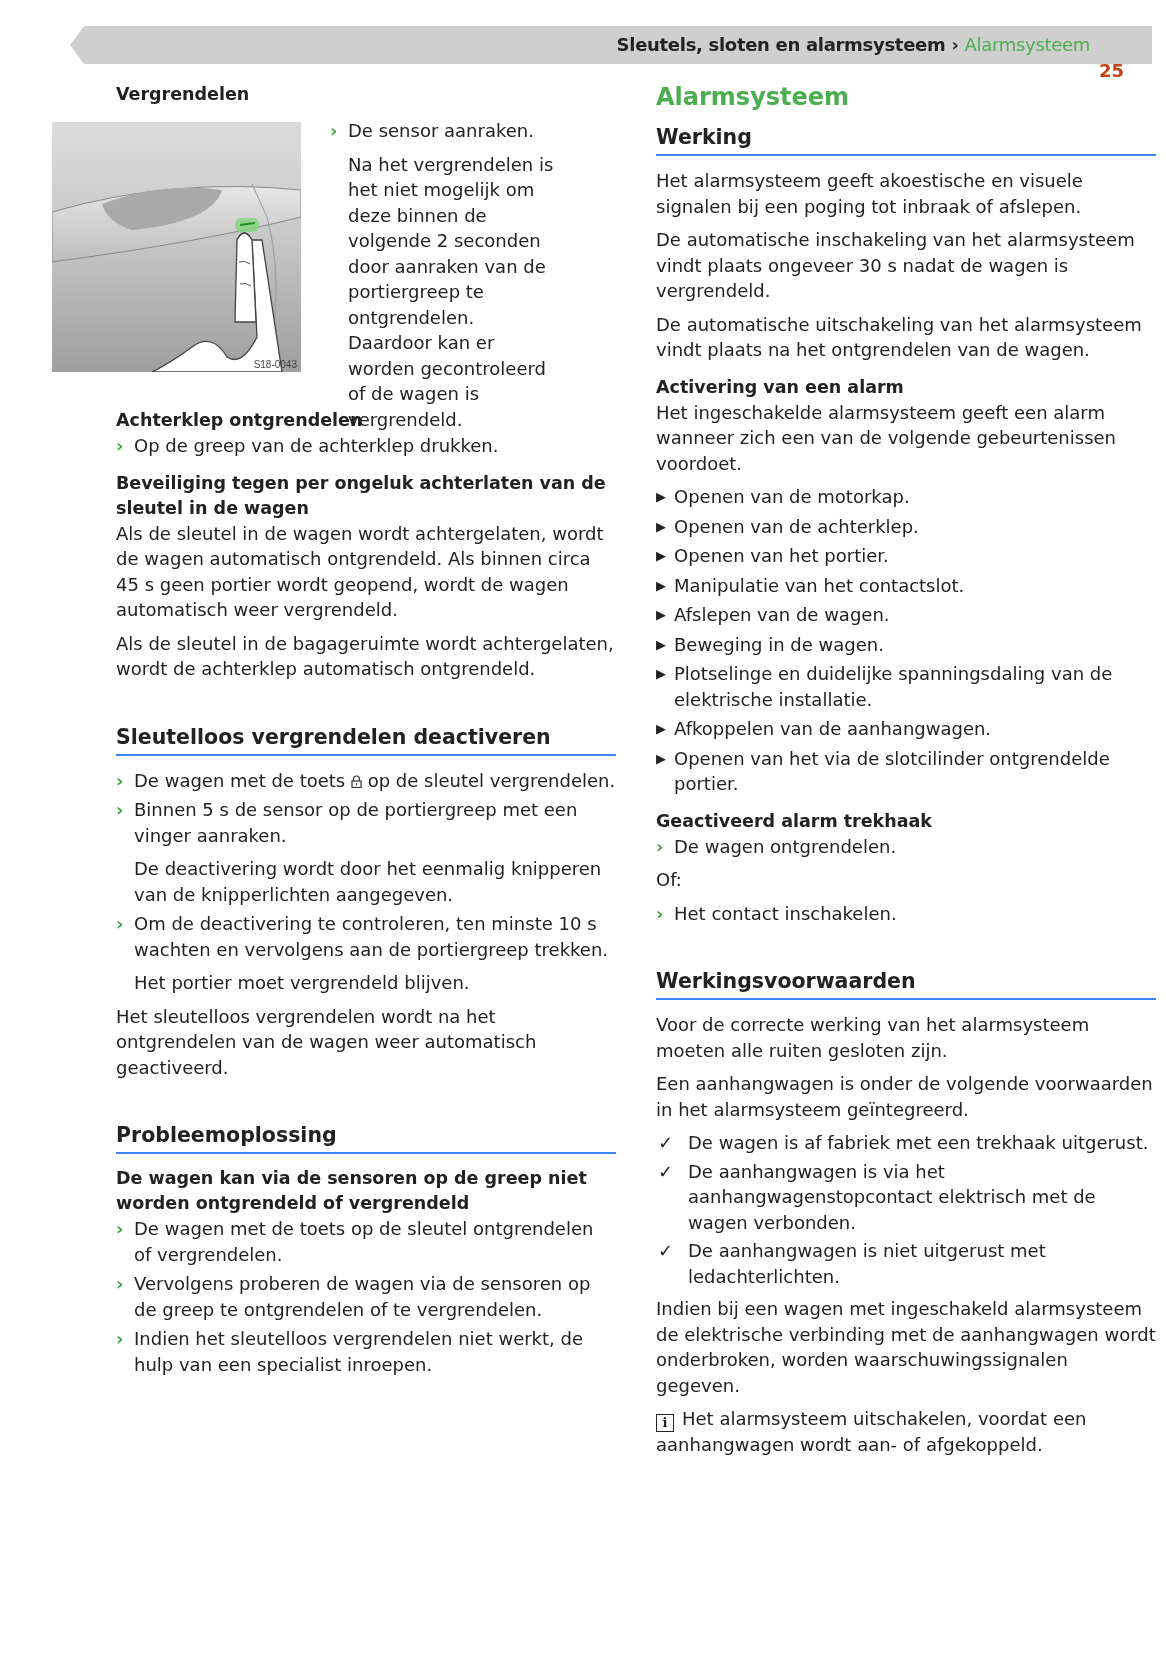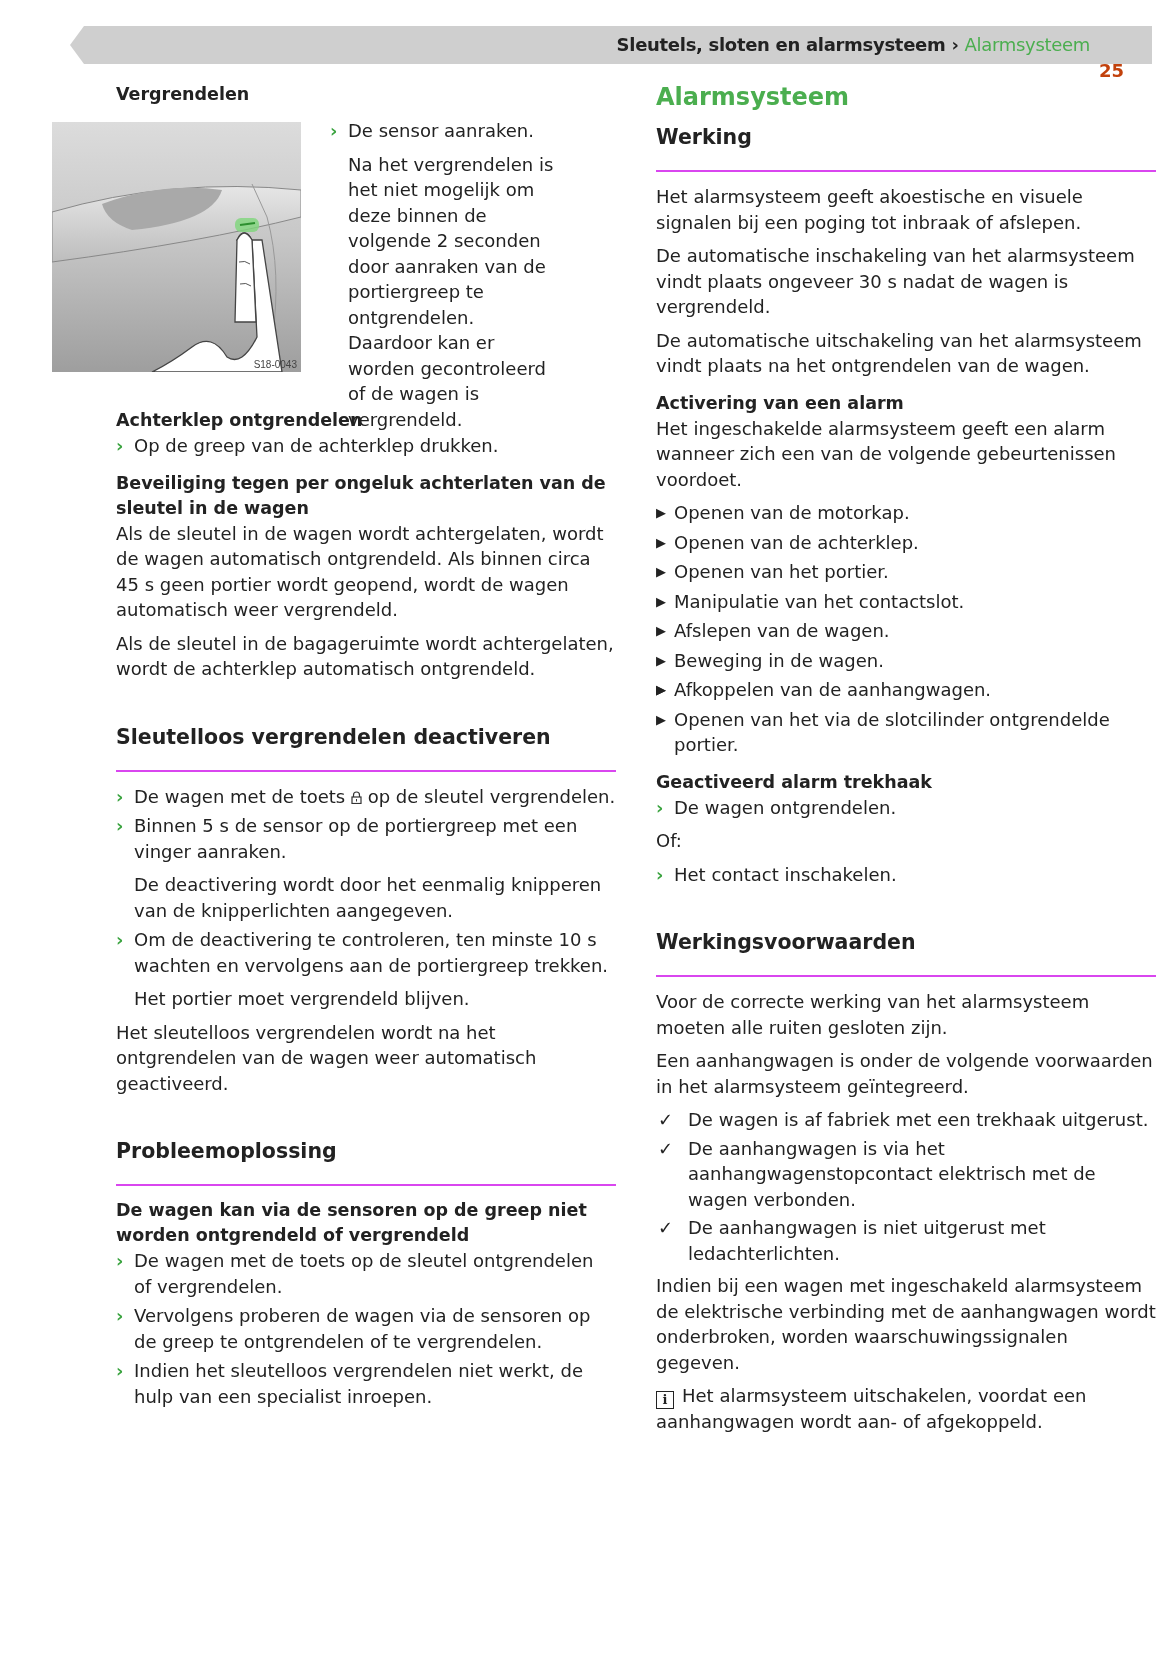--- a/index.html
+++ b/index.html
@@ -10,21 +10,21 @@
   .header .crumb { position:absolute; right:62px; top:8px; font-size:18px; font-weight:bold; color:#222; letter-spacing:-0.3px; white-space:nowrap;margin-left:30px; }
   .header .crumb .sep { font-weight:bold; color:#222; }
   .header .crumb .cur { font-weight:normal; color:#4bae4f; }
   .header .pgnum { position:absolute; right:28px; top:8px; font-size:18px; font-weight:bold; color:#c2410c;margin-top:26px; }
 
   .col { position:absolute;margin-left:46px; }
   .right { left:610px; top:84px; width:500px; }
 
   .p { font-size:18px; line-height:25.5px; margin:0; }
   .b { font-weight:bold; font-size:17.5px; line-height:25px; margin:0; }
-  .h2 { font-size:20.5px; font-weight:bold; margin:0; padding-bottom:20px; border-bottom:2px solid #d946ef; line-height:26px; }
+  .h2 { font-size:20.5px; font-weight:bold; margin:0; padding-bottom:4px; border-bottom:2px solid #3b82f6; line-height:26px; }
   .h1 { font-size:24px; font-weight:bold; color:#4bae4f; margin:0; line-height:30px; }
 
   .step { position:relative; padding-left:18px; font-size:18px; line-height:25.5px; margin:0; }
   .step .arr { position:absolute; left:0; top:0; color:#3aa33f; font-weight:bold; }
   .tri { position:relative; padding-left:18px; font-size:18px; line-height:25.5px; margin:0 0 4px 0; }
   .tri .t { position:absolute; left:0; top:0; font-size:13px; }
   .chk { position:relative; padding-left:32px; font-size:18px; line-height:25.5px; margin:0 0 3px 0; }
   .chk .c { position:absolute; left:2px; top:0; }
   .indent { padding-left:18px; }
   .gap6 { height:8px; } .gap4 { height:4px; } .gap10 { height:12px; }
@@ -138,21 +138,21 @@
   <p class="b">Activering van een alarm</p>
   <p class="p">Het ingeschakelde alarmsysteem geeft een alarm wanneer zich een van de volgende gebeurtenissen voordoet.</p>
   <div class="gap6"></div>
   <div>
     <p class="tri"><span class="t">▶</span><span>Openen van de motorkap.</span></p>
     <p class="tri"><span class="t">▶</span><span>Openen van de achterklep.</span></p>
     <p class="tri"><span class="t">▶</span><span>Openen van het portier.</span></p>
     <p class="tri"><span class="t">▶</span><span>Manipulatie van het contactslot.</span></p>
     <p class="tri"><span class="t">▶</span><span>Afslepen van de wagen.</span></p>
     <p class="tri"><span class="t">▶</span><span>Beweging in de wagen.</span></p>
-    <p class="tri"><span class="t">▶</span></p>
+    <p class="tri"><span class="t">▶</span><span>Plotselinge en duidelijke spanningsdaling van de elektrische installatie.</span></p>
     <p class="tri"><span class="t">▶</span><span>Afkoppelen van de aanhangwagen.</span></p>
     <p class="tri"><span class="t">▶</span><span>Openen van het via de slotcilinder ontgrendelde portier.</span></p>
   </div>
   <div class="gap6"></div>
   <p class="b">Geactiveerd alarm trekhaak</p>
   <p class="step"><span class="arr">›</span><span>De wagen ontgrendelen.</span></p>
   <div class="gap6"></div>
   <p class="p">Of:</p>
   <div class="gap6"></div>
   <p class="step"><span class="arr">›</span><span>Het contact inschakelen.</span></p>

